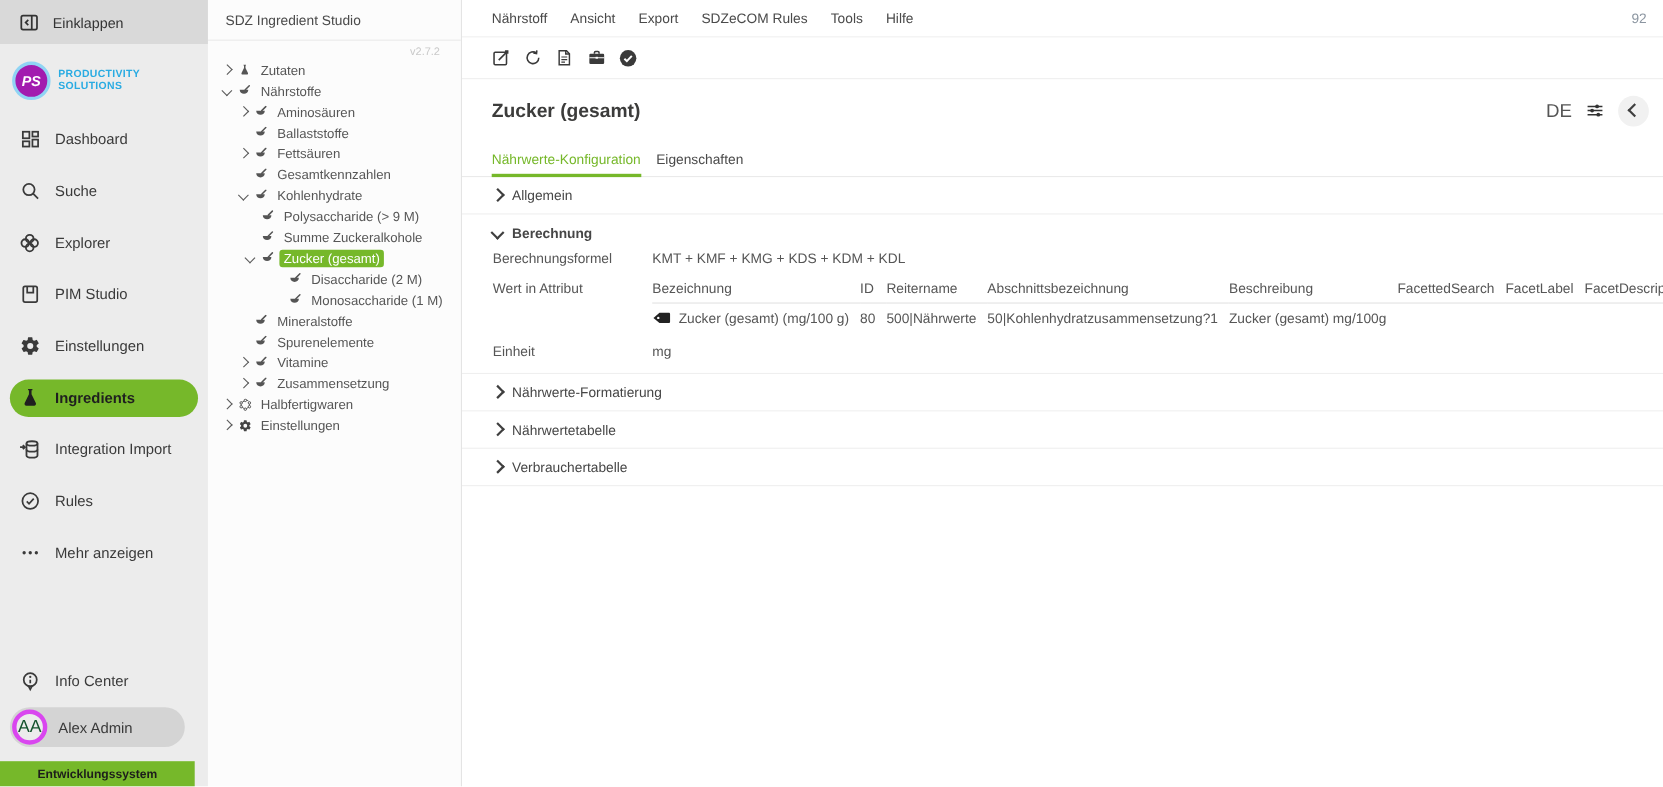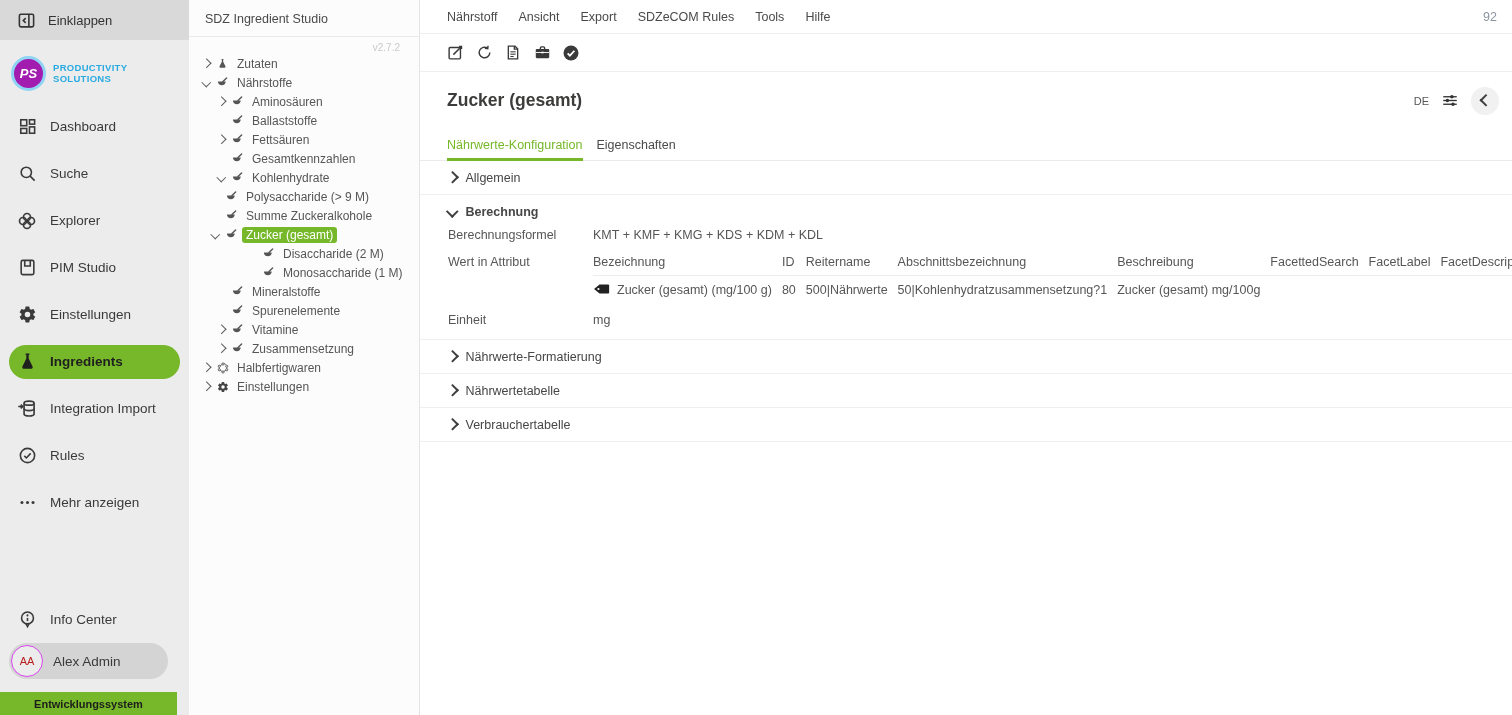--- a/index.html
+++ b/index.html
@@ -17,32 +17,32 @@
              align-items:center;justify-content:center;box-sizing:border-box}
   .logo-text{font-size:9.5px;font-weight:bold;color:#29abe2;line-height:1.1;letter-spacing:.3px}
   .nav-item{height:47px;display:flex;align-items:center;gap:13px;padding-left:17px;
             font-size:13.5px;color:#3a3a3a;cursor:pointer;box-sizing:border-box}
   .nav-item .ico{width:20px;min-width:20px;height:20px;display:flex;align-items:center;justify-content:center}
   .nav-item.active{height:34px;margin:6.5px 9px 6.5px 9px;padding-left:8px;background:#76b82a;
                    border-radius:17px;font-weight:bold;color:#1f1f1f}
   .sidebar-bottom{position:absolute;left:0;right:12px;bottom:0}
   .user-pill{margin:0 9px 13px;height:36px;background:#d4d4d4;border-radius:18px;display:flex;
              align-items:center;gap:10px;padding-left:2px;font-size:13.5px;color:#3a3a3a;cursor:pointer}
-  .avatar{width:32px;height:32px;border-radius:50%;border:1px solid #d946ef;background:#ececec;
-          display:flex;align-items:center;justify-content:center;font-size:11px;color:#b91c1c;box-sizing:border-box}
+  .avatar{width:32px;height:32px;border-radius:50%;border:4px solid #d946ef;background:#ececec;
+          display:flex;align-items:center;justify-content:center;font-size:16px;color:#14532d;box-sizing:border-box}
   .env-bar{height:23px;background:#76b82a;display:flex;align-items:center;justify-content:center;
            font-size:11px;font-weight:bold;color:#1d1d1b}
 
   
   .tree-panel{width:231px;min-width:231px;background:#fcfcfc;border-right:1px solid #e4e4e4;
               box-sizing:border-box;font-size:12px;color:#565656;height:715px}
   .tree-title{padding:12px 16px 10px;font-size:12.5px;color:#4a4a4a;border-bottom:1px solid #eaeaea}
   .tree-version{text-align:right;padding:5px 19px 1px;font-size:10px;color:#c9c9c9}
   .tree-row{display:flex;align-items:center;height:19px;cursor:pointer;white-space:nowrap}
-  .lv0{padding-left:14px}.lv1{padding-left:29px}.lv2{padding-left:23px}.lv3{padding-left:60px}
+  .lv0{padding-left:14px}.lv1{padding-left:29px}.lv2{padding-left:35px}.lv3{padding-left:60px}
   .tw{width:14px;min-width:14px;display:flex;align-items:center}
   .ti{width:16px;min-width:16px;display:flex;align-items:center}
   .tree-label{padding:1px 4px;border-radius:3px}
   .tree-row.selected .tree-label{background:#76b82a;color:#fff}
 
   .chev{display:inline-block;width:5.5px;height:5.5px;border-right:1.6px solid #5a5a5a;border-bottom:1.6px solid #5a5a5a}
   .chev.right{transform:rotate(-45deg)}
   .chev.down{transform:rotate(45deg)}
   .chev.big{width:6.5px;height:6.5px;border-width:2px;border-color:#3f3f3f}
 
@@ -51,21 +51,21 @@
   .menubar{height:33px;min-height:33px;border-bottom:1px solid #efefef;display:flex;align-items:center;
            gap:21px;padding:0 15px 0 27px;font-size:12.5px;color:#4a4a4a}
   .menubar .mitem{cursor:pointer}
   .menubar .counter{margin-left:auto;color:#8b95a0}
   .toolbar{height:37px;min-height:37px;border-bottom:1px solid #efefef;display:flex;align-items:center;
            gap:11px;padding-left:26px}
   .tbtn{width:18px;height:18px;display:flex;align-items:center;justify-content:center;cursor:pointer}
   .page-head{height:57px;min-height:57px;display:flex;align-items:center;padding:0 13px 0 27px}
   .page-title{font-size:17.5px;font-weight:bold;color:#3c3c3b}
   .head-right{margin-left:auto;display:flex;align-items:center;gap:12px}
-  .lang{font-size:11px;color:#555;cursor:pointer}
+  .lang{font-size:17px;color:#555;cursor:pointer}
   .circle-btn{width:28px;height:28px;border-radius:50%;background:#f1f1f1;display:flex;align-items:center;
               justify-content:center;cursor:pointer}
   .tabs{display:flex;gap:14px;padding-left:27px;border-bottom:1px solid #eaeaea}
   .tab{font-size:12.5px;color:#4a4a4a;padding:9px 0 8px;position:relative;cursor:pointer}
   .tab.active{color:#76b82a}
   .tab.active::after{content:"";position:absolute;left:0;right:0;bottom:-1px;height:3px;background:#76b82a}
   .section{border-bottom:1px solid #efefef}
   .sec-head{height:33px;display:flex;align-items:center;gap:9px;padding-left:28px;font-size:12.5px;
             color:#464646;cursor:pointer}
   .sec-head.bold{font-weight:bold}

